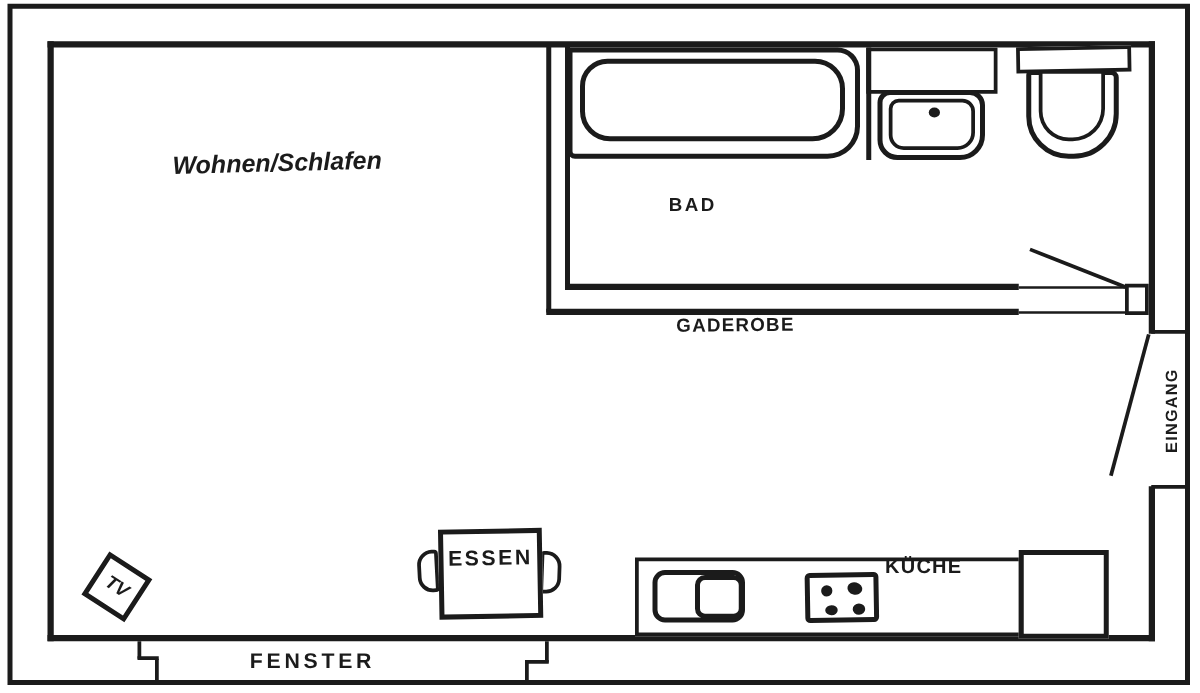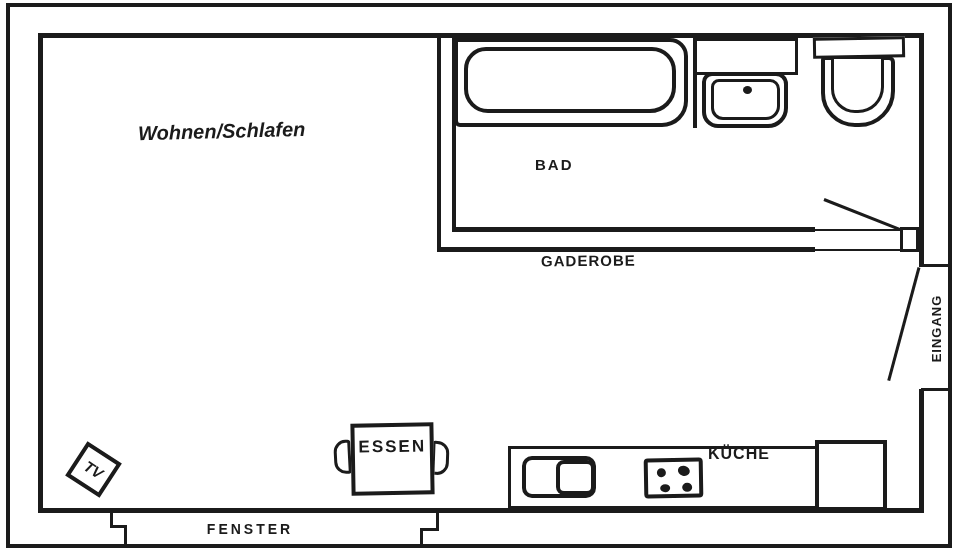--- a/index.html
+++ b/index.html
@@ -39,21 +39,21 @@
     <span class="vertical-label">EINGANG</span>
   </div>
   <div class="ln" style="left:919px;top:266px;width:117px;height:3px;transform-origin:0 50%;transform:rotate(105deg);"></div>
 
   <div class="ln" style="left:110px;top:513px;width:3px;height:14px;"></div>
   <div class="ln" style="left:110px;top:525px;width:17px;height:3px;"></div>
   <div class="ln" style="left:124px;top:527px;width:3px;height:17px;"></div>
   <div class="ln" style="left:436px;top:513px;width:3px;height:17px;"></div>
   <div class="ln" style="left:420px;top:528px;width:19px;height:3px;"></div>
   <div class="ln" style="left:420px;top:530px;width:3px;height:14px;"></div>
-  <div class="label center" style="left:175px;top:516px;width:150px;height:26px;font-size:14px;letter-spacing:3px;">FENSTER</div>
+  <div class="label center" style="left:175px;top:516px;width:150px;height:26px;font-size:17px;letter-spacing:3px;">FENSTER</div>
 
   <div class="ln" style="left:437px;top:36px;width:4px;height:214px;"></div>
   <div class="ln" style="left:452px;top:36px;width:4px;height:194px;"></div>
   <div class="ln" style="left:452px;top:227px;width:363px;height:5px;"></div>
   <div class="ln" style="left:437px;top:247px;width:378px;height:5px;"></div>
   <div class="ln" style="left:815px;top:229px;width:87px;height:2px;"></div>
   <div class="ln" style="left:815px;top:249px;width:87px;height:2px;"></div>
   <div class="box" style="left:900px;top:227px;width:19px;height:25px;border-width:3px;"></div>
   <div class="ln" style="left:824px;top:198px;width:82px;height:3px;transform-origin:0 50%;transform:rotate(21.5deg);"></div>
 

